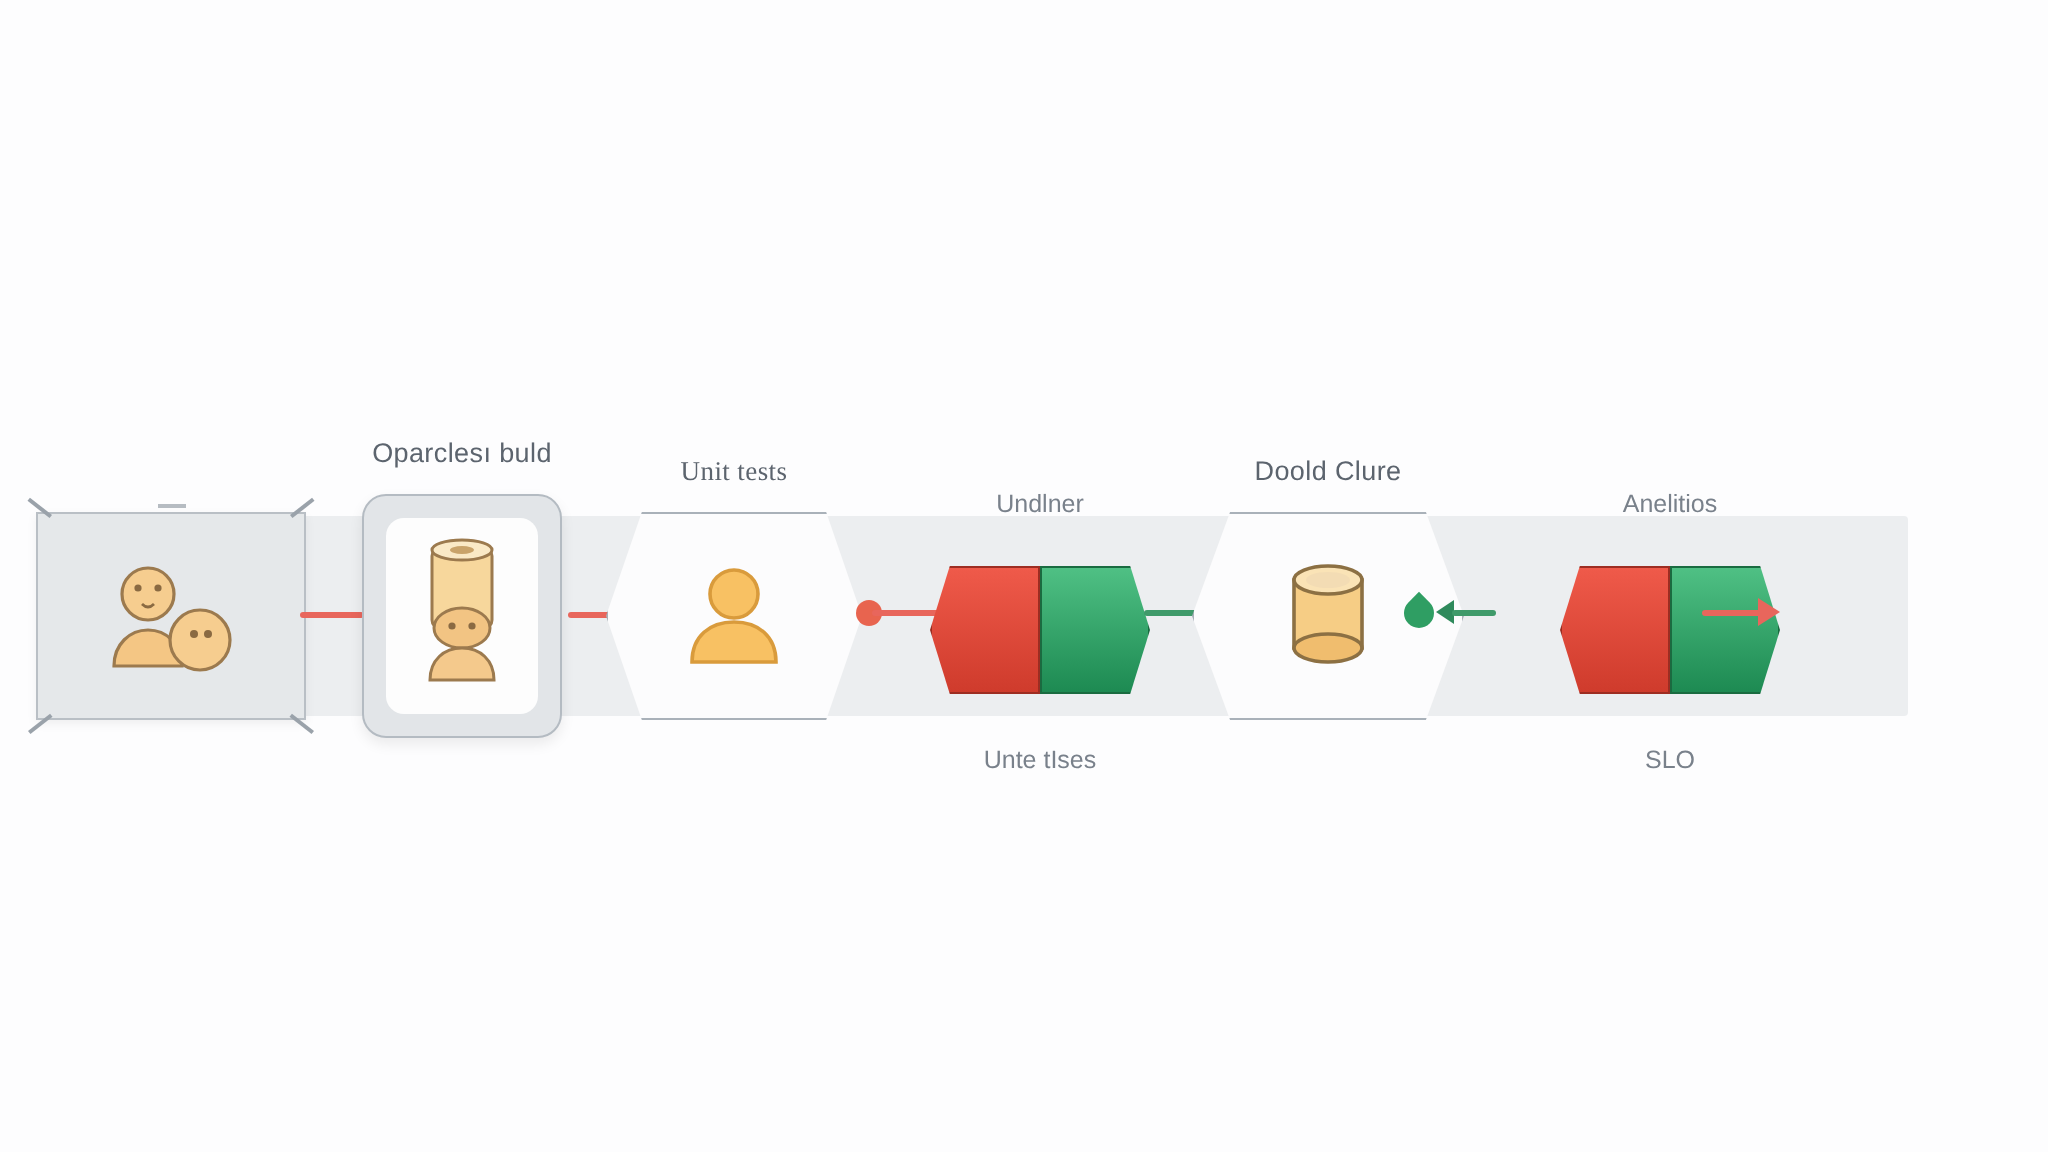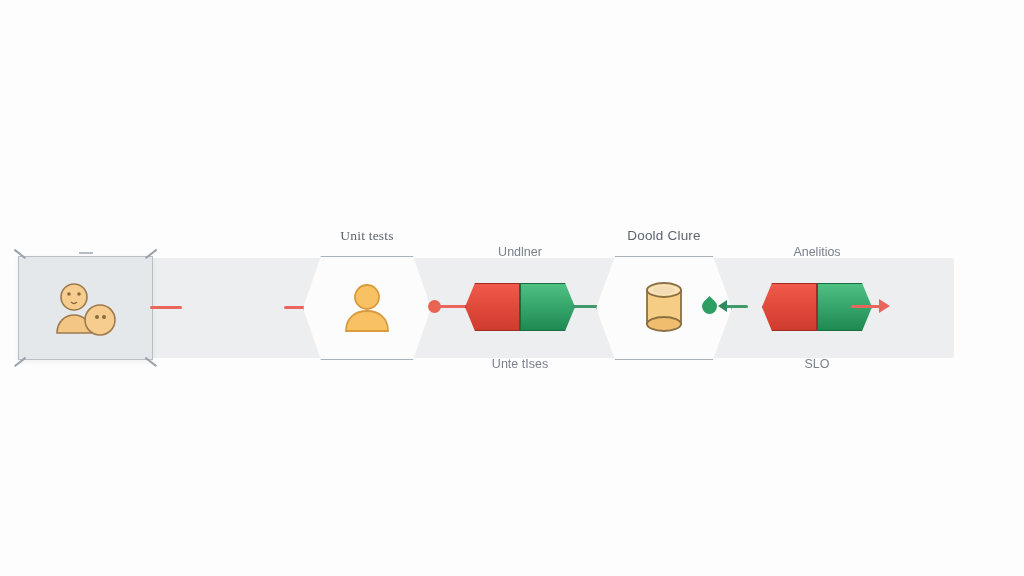--- a/index.html
+++ b/index.html
@@ -82,21 +82,21 @@
   .arrow.red-r{border-left:11px solid #e8665c;border-top:7px solid transparent;border-bottom:7px solid transparent;}
   .arrow.green-r{border-left:9px solid #3f9a6a;border-top:6px solid transparent;border-bottom:6px solid transparent;}
   .arrow.green-l{border-right:9px solid #2f8a5c;border-top:6px solid transparent;border-bottom:6px solid transparent;}
   .teardrop{
     position:absolute;width:15px;height:15px;
     background:#2f9e63;
     border-radius:0 50% 50% 50%;
     transform:rotate(45deg);
   }
   
-  .gate{position:absolute;width:110px;height:48px;}
+  .gate{position:absolute;width:110px;height:64px;}
   .gate .g-red,.gate .g-green{position:absolute;top:0;height:100%;width:50%;}
   .gate .g-red{
     left:0;
     background:linear-gradient(180deg,#ef5a4a,#cf3b2c);
     clip-path:polygon(18% 0,100% 0,100% 100%,18% 100%,0 50%);
     border:1.5px solid #9d2d22;box-sizing:border-box;
   }
   .gate .g-green{
     right:0;
     background:linear-gradient(180deg,#4fc084,#1d8a52);
@@ -135,20 +135,36 @@
           <circle cx="57" cy="38" r="2" fill="#8a6a42"></circle>
         <circle cx="22" cy="15" r="1.8" fill="#8a6a42"></circle>
           <circle cx="32" cy="15" r="1.8" fill="#8a6a42"></circle>
         <path d="M24 23q3 3 6 0" stroke="#8a6a42" stroke-width="1.4" fill="none"></path>
       </svg>
     </div>
   </div>
 
   <div class="line red" style="left:150px;top:306px;width:32px;"></div>
 
+  <div class="node" style="left:181px;top:247px;">
+    <div class="node-label">Oparclesı buld</div>
+    <div class="card">
+      <div class="card-inner">
+        <svg class="icn" width="62" height="80" viewBox="0 0 62 80">
+          <rect x="16" y="6" width="30" height="40" rx="4" fill="#f7d79c" stroke="#9c7a4e" stroke-width="1.5"></rect>
+          <ellipse cx="31" cy="7" rx="15" ry="5" fill="#fae9c6" stroke="#9c7a4e" stroke-width="1.5"></ellipse>
+          <ellipse cx="31" cy="7" rx="6" ry="2" fill="#c9a36a"></ellipse>
+          <ellipse cx="31" cy="46" rx="14" ry="10" fill="#f2c483" stroke="#9c7a4e" stroke-width="1.5"></ellipse>
+          <path d="M15 72c0-10 7-16 16-16s16 6 16 16z" fill="#f4c98c" stroke="#9c7a4e" stroke-width="1.5"></path>
+          <circle cx="26" cy="45" r="1.8" fill="#8a6a42"></circle>
+            <circle cx="36" cy="45" r="1.8" fill="#8a6a42"></circle>
+        </svg>
+      </div>
+    </div>
+  </div>
 
   <div class="line red" style="left:284px;top:306px;width:30px;"></div>
   <div class="arrow red-r" style="position:absolute;left:313px;top:300px;"></div>
 
   <div class="node" style="left:303px;top:256px;font-family:Liberation Serif, serif;">
     <div class="node-label">Unit tests</div>
     <div class="hex">
       <svg class="icn" width="58" height="58" viewBox="0 0 58 58">
         <circle cx="29" cy="18" r="12" fill="#f8c163" stroke="#d99b3c" stroke-width="1.8"></circle>
         <path d="M8 52c0-13 9-20 21-20s21 7 21 20z" fill="#f8c163" stroke="#d99b3c" stroke-width="1.8"></path>
@@ -178,21 +194,21 @@
         <ellipse cx="29" cy="46" rx="17" ry="7" fill="#f0bd6e" stroke="#8c7043" stroke-width="1.8"></ellipse>
         <ellipse cx="29" cy="12" rx="11" ry="4" fill="#f3dcb4"></ellipse>
       </svg>
     </div>
   </div>
 
   <div class="teardrop" style="left:702px;top:299px;"></div>
   <div class="arrow green-l" style="position:absolute;left:718px;top:300px;"></div>
   <div class="line green" style="left:726px;top:305px;width:22px;"></div>
 
-  <div class="gate" style="left:762px;top:283px;">
+  <div class="gate" style="left:780px;top:283px;">
     <div class="gate-label top">Anelitios</div>
     <div class="g-red"></div>
     <div class="g-green"></div>
     <div class="gate-label bot">SLO</div>
   </div>
 
   <div class="line red" style="left:851px;top:305px;width:30px;"></div>
   <div class="arrow red-r" style="position:absolute;left:879px;top:299px;"></div>
 
 

